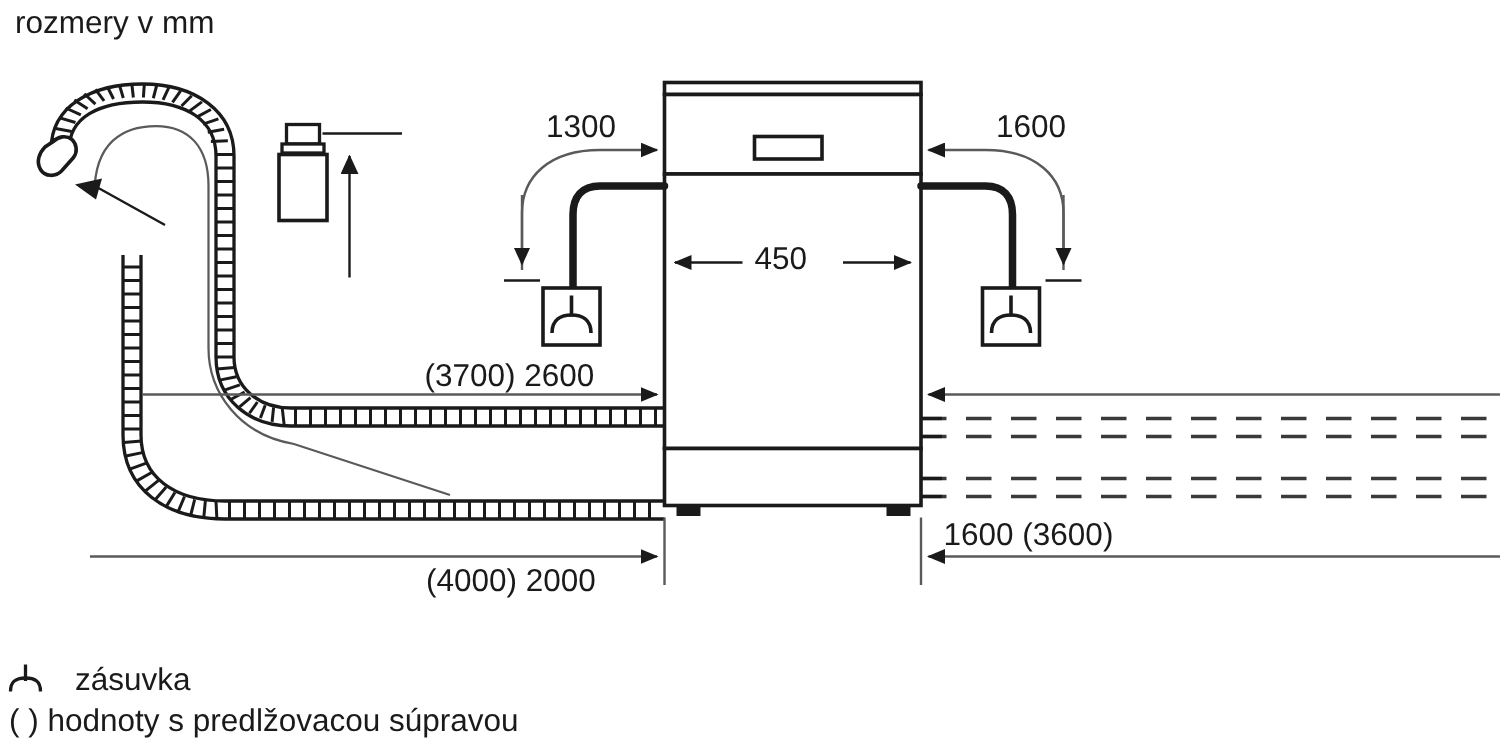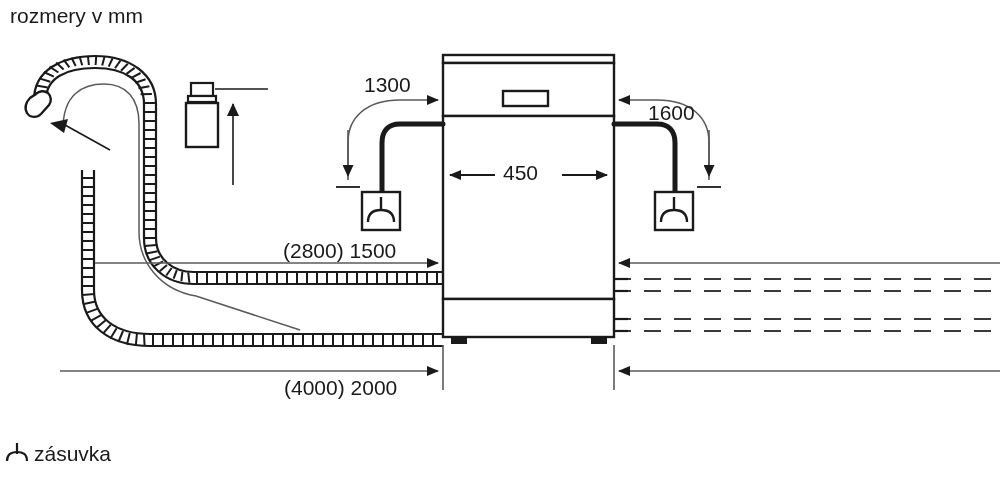--- a/index.html
+++ b/index.html
@@ -4,28 +4,28 @@
 <style>
   html,body{margin:0;padding:0;background:#ffffff;}
   body{width:1000px;height:500px;position:relative;overflow:hidden;
        font-family:"Liberation Sans","DejaVu Sans",sans-serif;color:#1a1a1a;}
   #stage{position:absolute;left:0;top:0;width:1000px;height:500px;}
   svg{position:absolute;left:0;top:0;}
   .txt{position:absolute;white-space:nowrap;}
   #title{left:10px;top:4px;font-size:21px;}
   .dim{font-size:21px;}
   #lbl-1300t{left:364px;top:73px;text-align:center;}
-  #lbl-1600t{left:648px;top:73px;margin-top:28px;}
+  #lbl-1600t{left:664px;top:73px;}
   #lbl-450{left:503px;top:161px;text-align:center;}
   #lbl-left-mid{left:283px;top:239px;}
   #lbl-right-mid{left:629px;top:239px;}
   #lbl-left-low{left:284px;top:345px;margin-top:31px;}
   #lbl-right-low{left:629px;top:345px;}
   .legend{font-size:21px;}
-  #leg1{left:34px;top:442px;}
+  #leg1{left:50px;top:442px;}
   #leg2{left:6px;top:469px;}
 </style>
 </head>
 <body>
 
 <div id="stage">
 
   <div class="txt" id="title">rozmery v mm</div>
 
   <svg width="1000" height="500" viewBox="0 0 1000 500">
@@ -298,18 +298,20 @@
 
     <g>
       <line x1="17" y1="443" x2="17" y2="454" stroke="#1a1a1a" stroke-width="2.2"></line>
       <path d="M 7,461 C 7,454 11,452 17,452 C 23,452 27,454 27,461" fill="none" stroke="#1a1a1a" stroke-width="2.2"></path>
     </g>
   </svg>
 
   <div class="txt dim" id="lbl-1300t">1300</div>
   <div class="txt dim" id="lbl-1600t">1600</div>
   <div class="txt dim" id="lbl-450">450</div>
-  <div class="txt dim" id="lbl-left-mid">(2800) 1500</div>
+  <div class="txt dim" id="lbl-left-mid">(3700) 2600</div>
   <div class="txt dim" id="lbl-left-low">(4000) 2000</div>
+  <div class="txt dim" id="lbl-right-low">1600 (3600)</div>
 
   <div class="txt legend" id="leg1">zásuvka</div>
+  <div class="txt legend" id="leg2">( ) hodnoty s predlžovacou súpravou</div>
 
 </div>
 
 </body></html>

